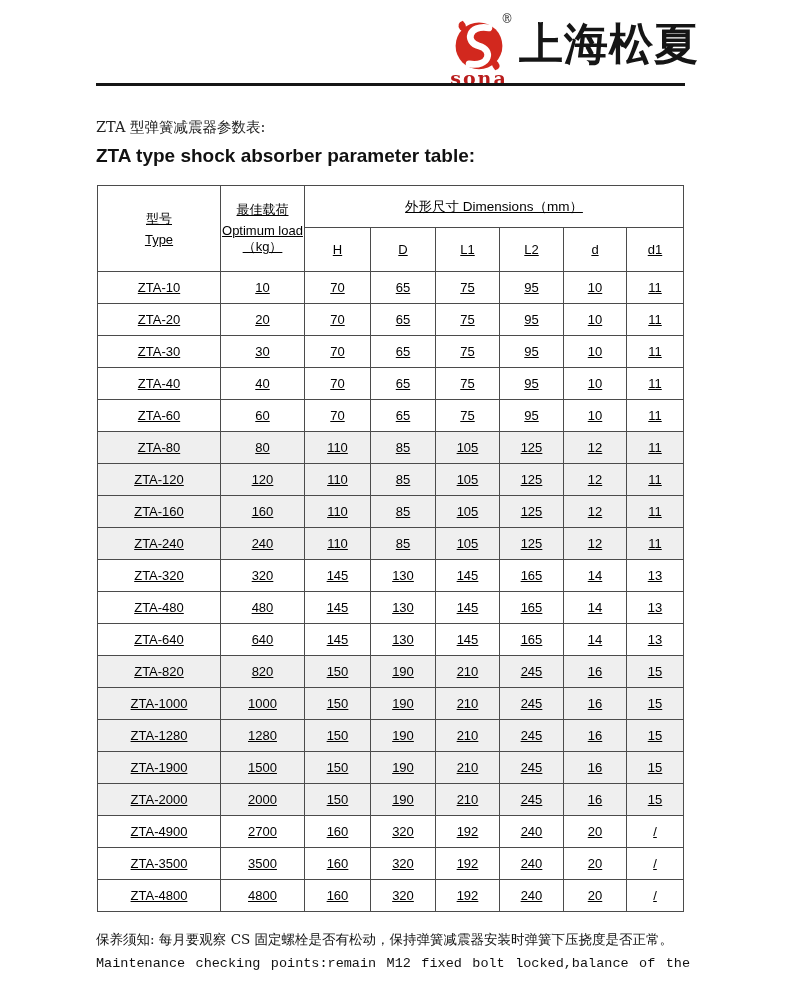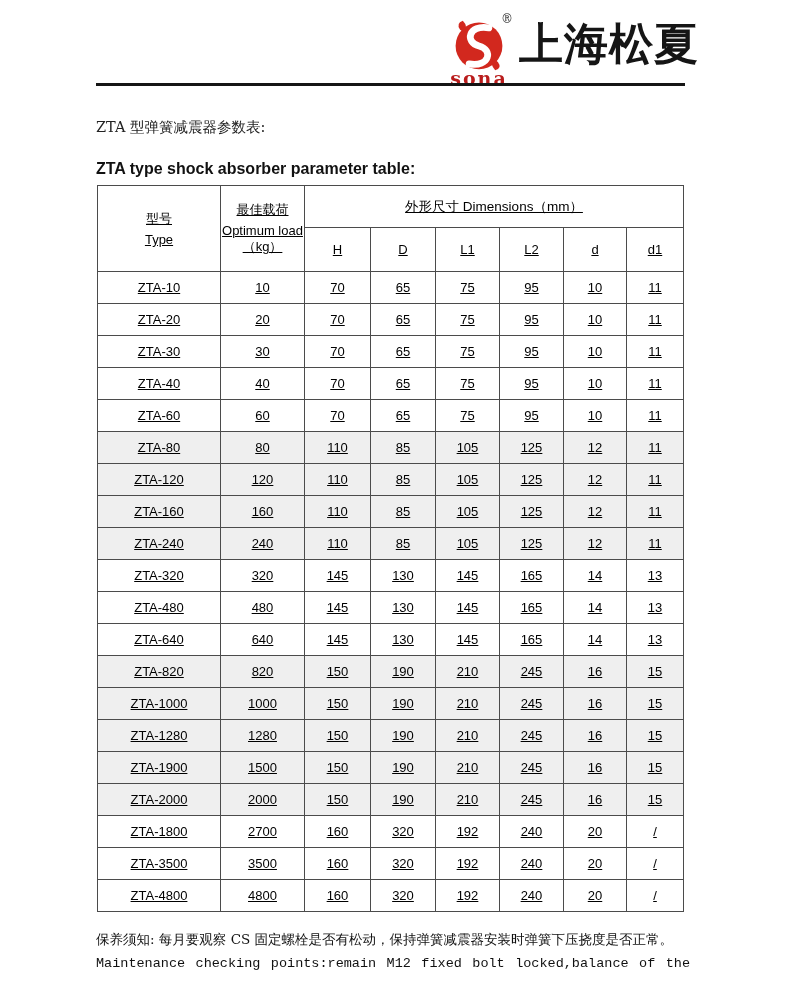--- a/index.html
+++ b/index.html
@@ -63,22 +63,22 @@
   }
 
   
   .title-block { position: absolute; left: 96px; top: 118px; }
   .title-zh {
     font-family: "DejaVu Serif", serif;
     font-size: 14.5px;
     color: #222222;
   }
   .title-en {
-    margin-top: 23px;
-    font-size: 16px;
+    margin-top: 8px;
+    font-size: 19px;
     font-weight: 700;
     color: #111111;
   }
 
   
   table.params {
     position: absolute;
     left: 97px;
     top: 185px;
     width: 586px;
@@ -351,21 +351,21 @@
           <td>ZTA-2000</td>
           <td>2000</td>
           <td>150</td>
           <td>190</td>
           <td>210</td>
           <td>245</td>
           <td>16</td>
           <td>15</td>
         </tr>
         <tr>
-          <td>ZTA-1800</td>
+          <td>ZTA-4900</td>
           <td>2700</td>
           <td>160</td>
           <td>320</td>
           <td>192</td>
           <td>240</td>
           <td>20</td>
           <td>/</td>
         </tr>
         <tr>
           <td>ZTA-3500</td>

